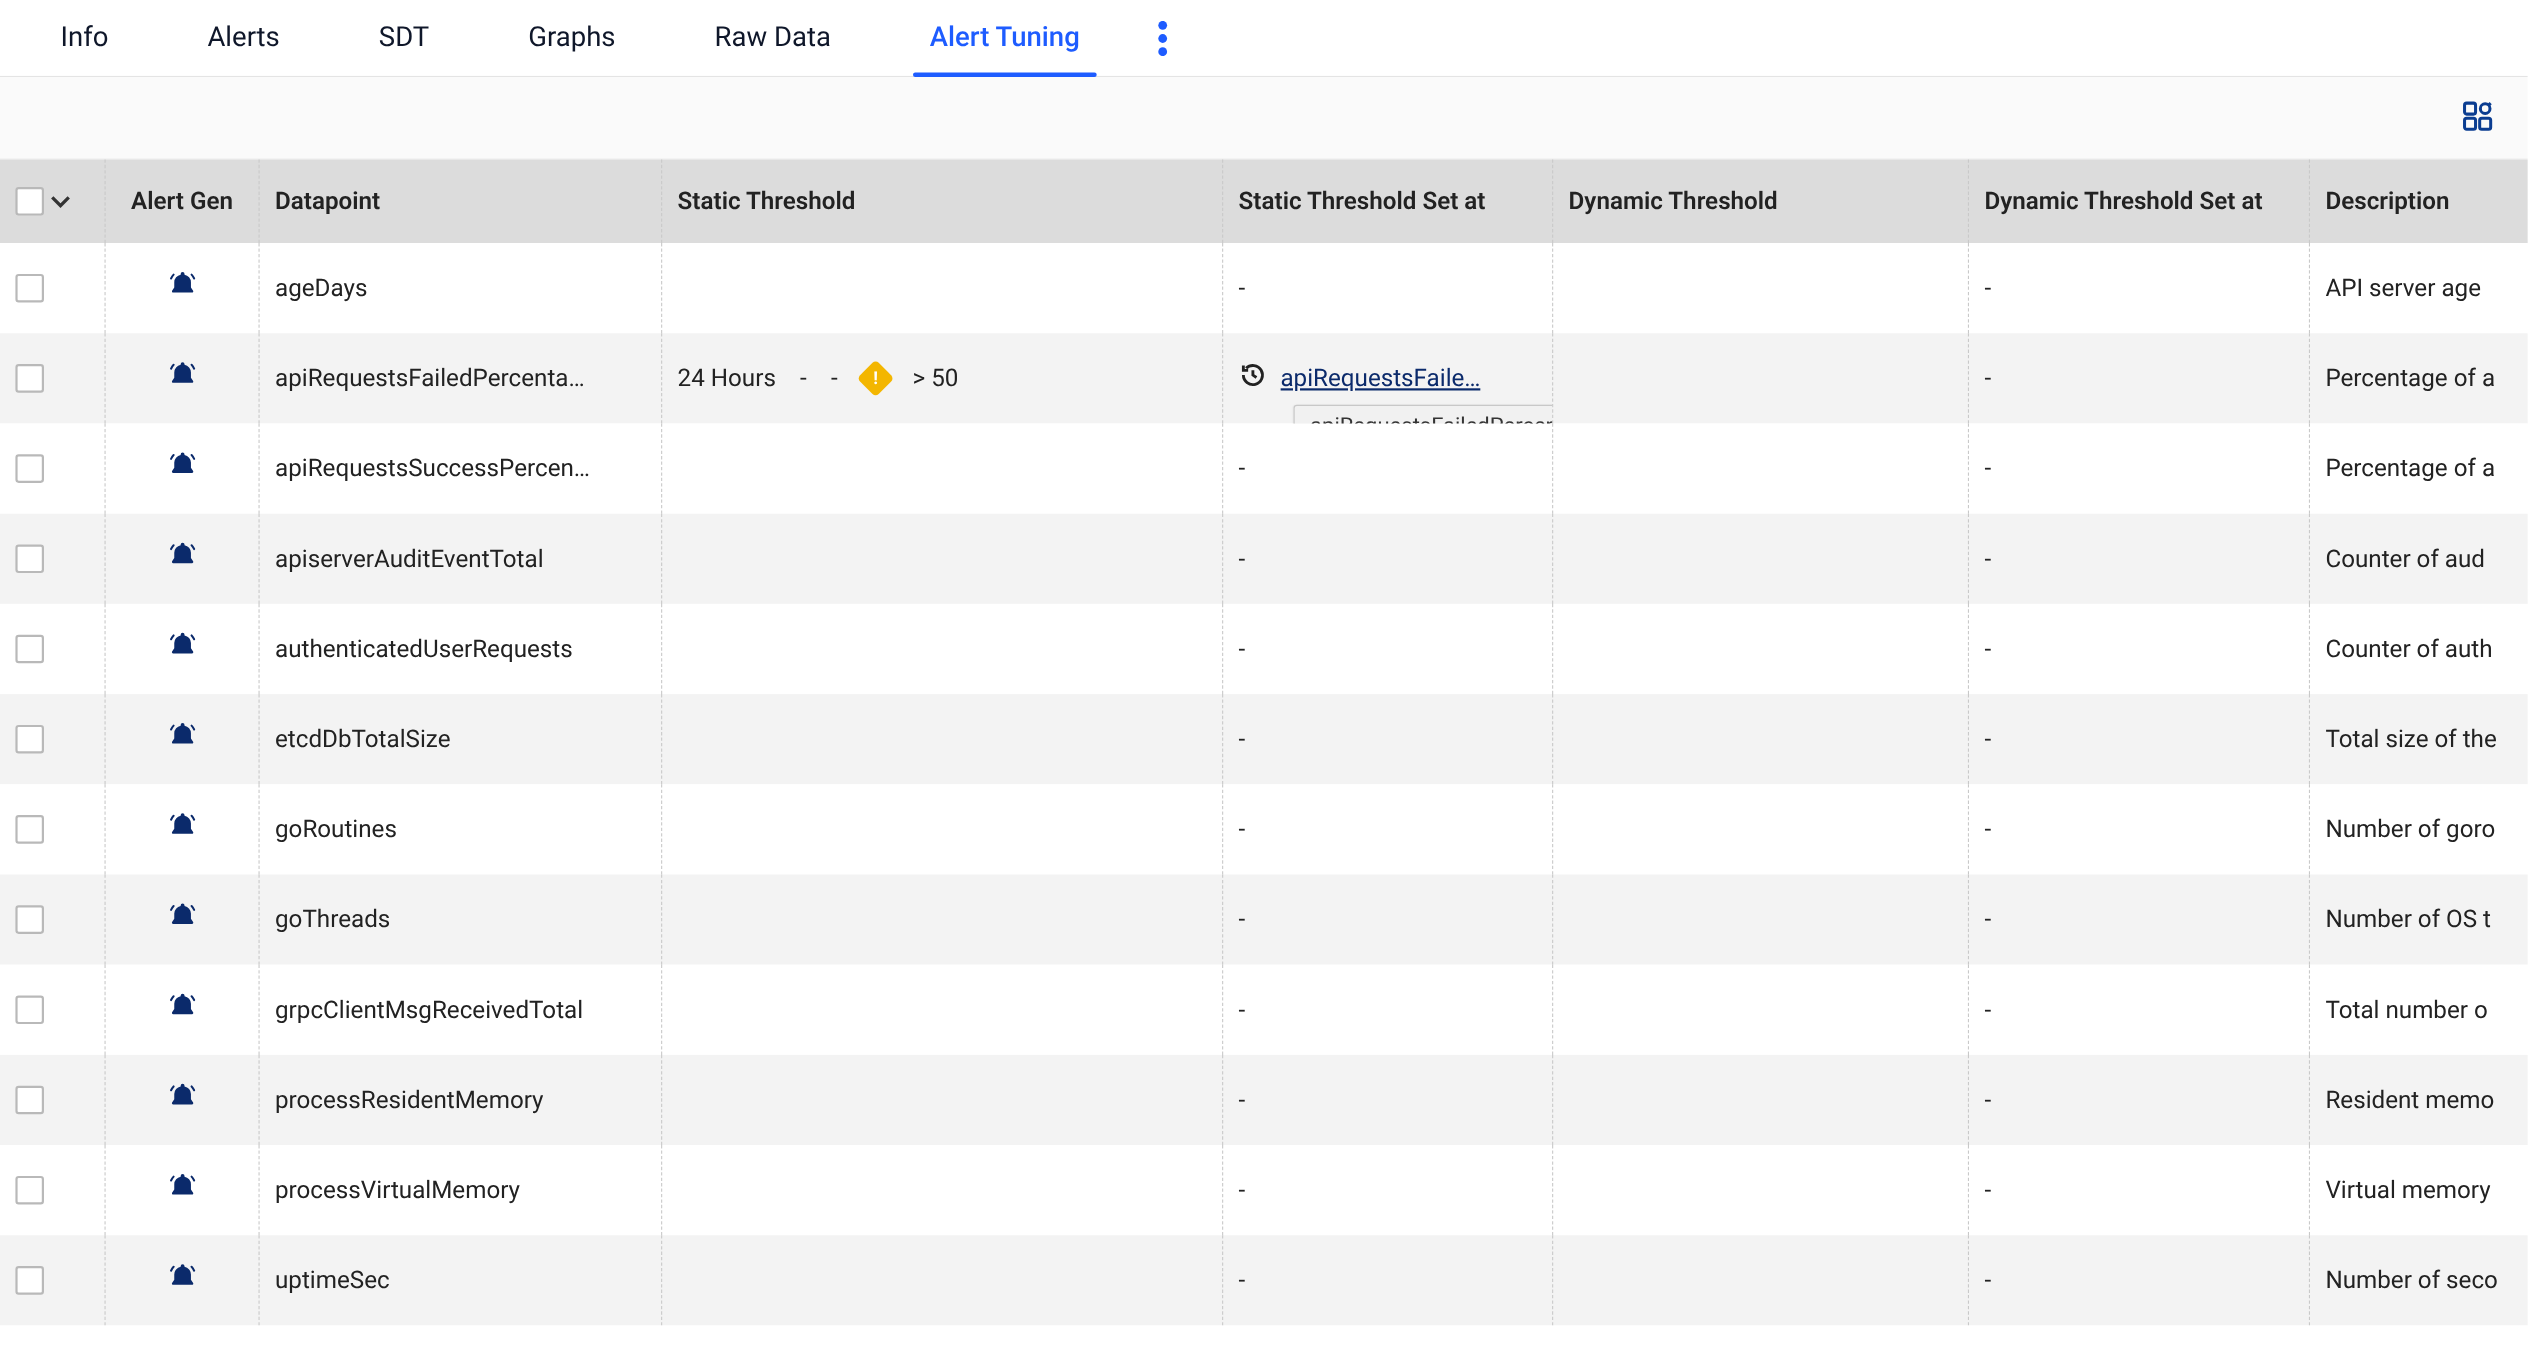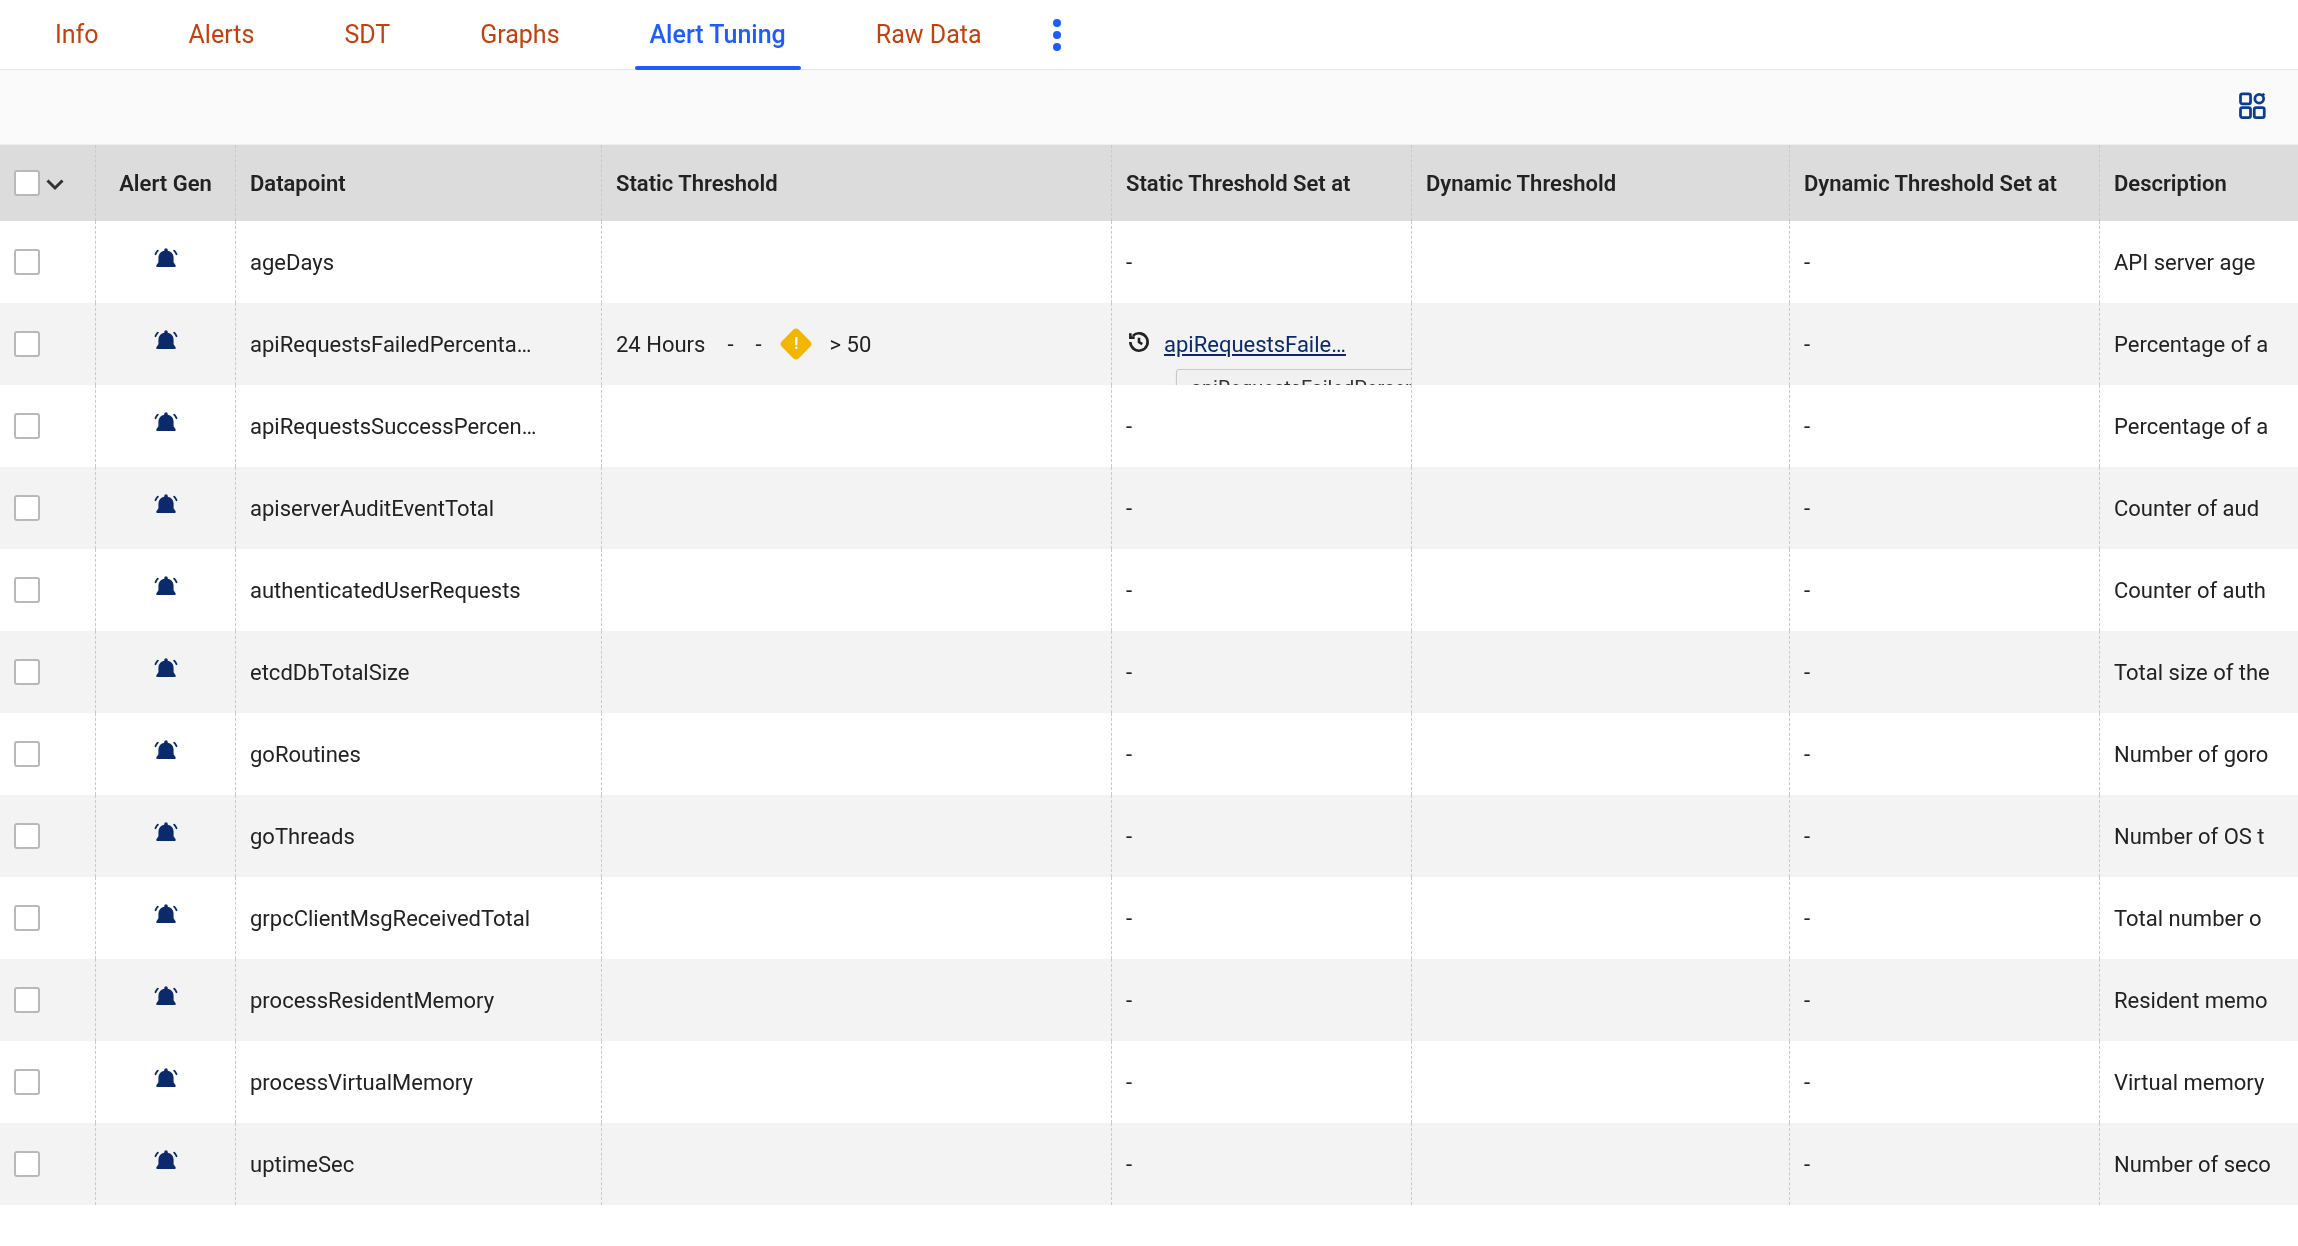--- a/index.html
+++ b/index.html
@@ -19,21 +19,21 @@
     height: 70px;
     border-bottom: 1px solid #e4e4e4;
     padding: 0 10px;
   }
   .tab {
     padding: 0 45px;
     height: 70px;
     display: flex;
     align-items: center;
     font-size: 25px;
-    color: #c2410c;
+    color: #0f172a;
     cursor: pointer;
     position: relative;
   }
   .tab.active {
     color: #1e5cff;
     font-weight: 500;
   }
   .tab.active::after {
     content: "";
     position: absolute;
@@ -206,25 +206,25 @@
     </div>
   <div class="tab">
       <span>Alerts</span>
     </div>
   <div class="tab">
       <span>SDT</span>
     </div>
   <div class="tab">
       <span>Graphs</span>
     </div>
+  <div class="tab">
+      <span>Raw Data</span>
+    </div>
   <div class="tab active">
       <span>Alert Tuning</span>
-    </div>
-  <div class="tab">
-      <span>Raw Data</span>
     </div>
   <div class="more-icon">
     <svg viewBox="0 0 6 24">
         <circle cx="3" cy="3" r="3" fill="currentColor"></circle>
         <circle cx="3" cy="12" r="3" fill="currentColor"></circle>
         <circle cx="3" cy="21" r="3" fill="currentColor"></circle>
       </svg>
   </div>
 </div>
 

